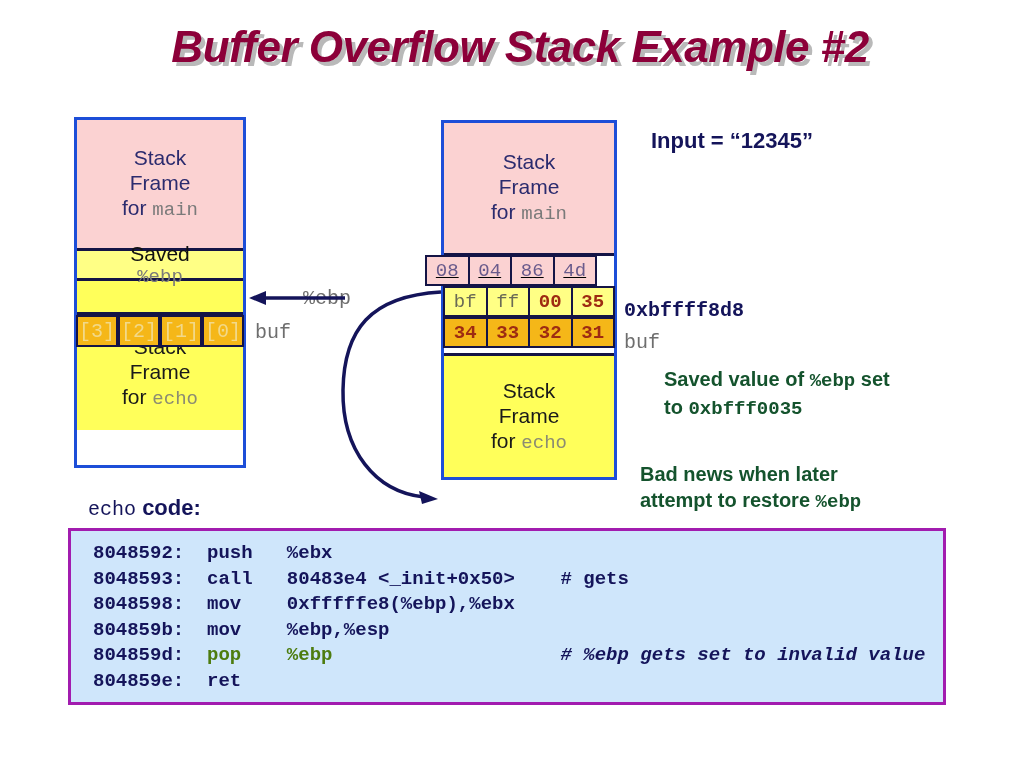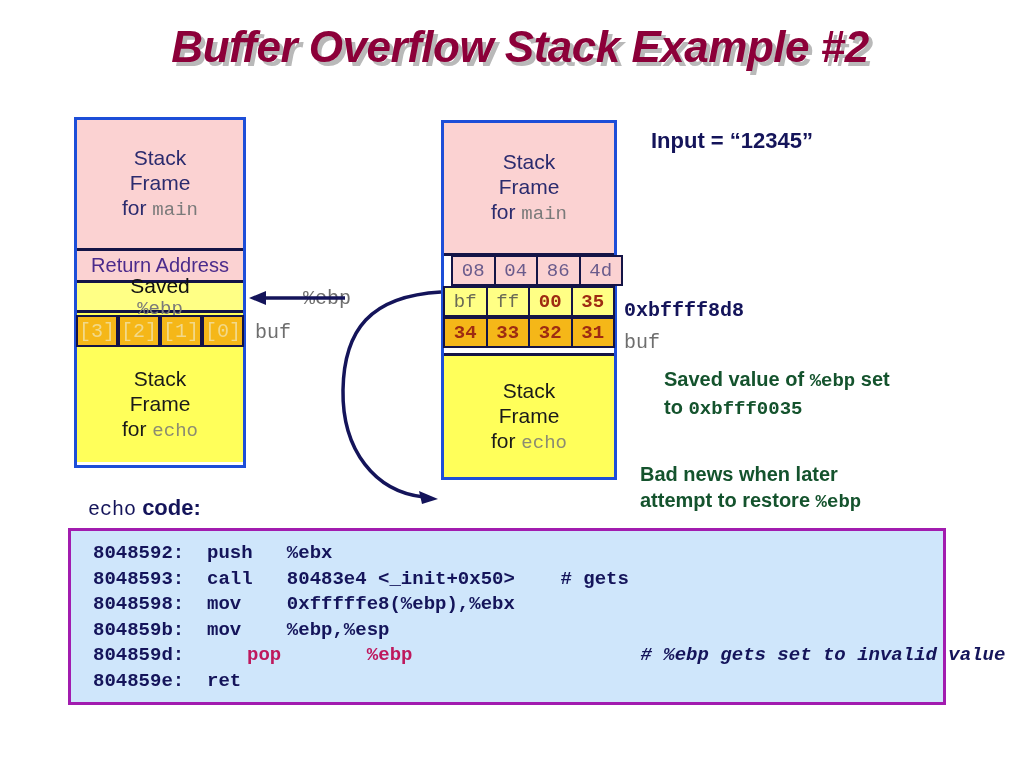--- a/index.html
+++ b/index.html
@@ -181,21 +181,21 @@
   }
   #code-block pre {
     margin: 0;
     font-family: "Liberation Mono", monospace;
     font-size: 19px;
     line-height: 25.5px;
     font-weight: bold;
     color: #14145a;
     white-space: pre;
   }
-  .code-red { color: #be185d; margin-left: 40px; }
+  .code-red { color: #4d7c0f; }
   .code-cmt { font-style: italic; }
 
   svg.overlay {
     position: absolute;
     left: 0; top: 0;
     width: 1024px; height: 768px;
     pointer-events: none;
   }
 </style>
 </head>
@@ -206,23 +206,20 @@
 <div class="stackbox" style="left:74px; top:117px; width:172px; height:351px;">
 
   <div class="cellrow frame-main" style="height:131px;">
     <span>Stack</span>
     <span>Frame</span>
     <span>
       <span>for </span><span class="greytxt">main</span>
     </span>
   </div>
 
-  <div class="cellrow ret-addr" style="height:32px;">
-    <span>Return Address</span>
-  </div>
 
   <div class="cellrow saved-ebp" style="height:30px; flex-direction:column;">
     <span>Saved </span>
       <span class="greytxt">%ebp</span>
   </div>
 
   <div class="cellrow" style="height:34px; background:#ffff5a;"></div>
 
   <div class="cellrow frame-echo last" style="height:115px;">
     <span>Stack</span>
@@ -258,21 +255,21 @@
 
   <div class="cellrow frame-echo last" style="height:124px; border-top:3px solid #141446;">
     <span>Stack</span>
     <span>Frame</span>
     <span>
       <span>for </span><span class="greytxt">echo</span>
     </span>
   </div>
 </div>
 
-<div class="byterow" style="left:451px; top:255px; width:172px; height:31px;">
+<div class="byterow" style="left:425px; top:255px; width:172px; height:31px;text-decoration:underline;">
   <div class="bytecell bc-pink">08</div>
   <div class="bytecell bc-pink">04</div>
   <div class="bytecell bc-pink">86</div>
   <div class="bytecell bc-pink">4d</div>
 </div>
 
 <div class="byterow" style="left:443px; top:286px; width:172px; height:31px;">
   <div class="bytecell bc-yellow">bf</div>
   <div class="bytecell bc-yellow">ff</div>
   <div class="bytecell bc-yellow hot">00</div>

